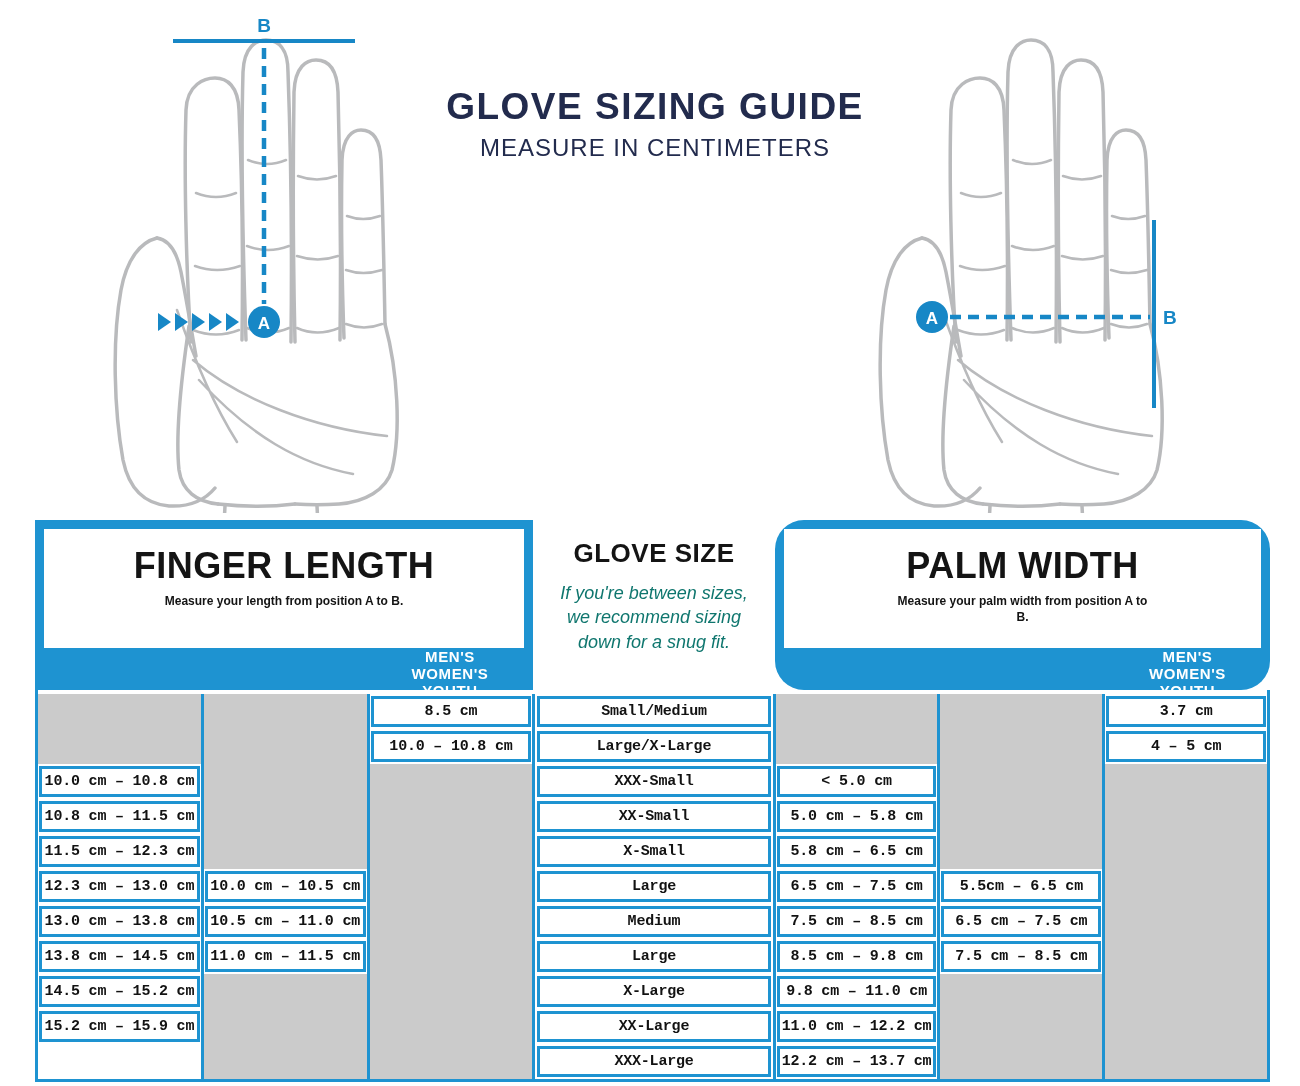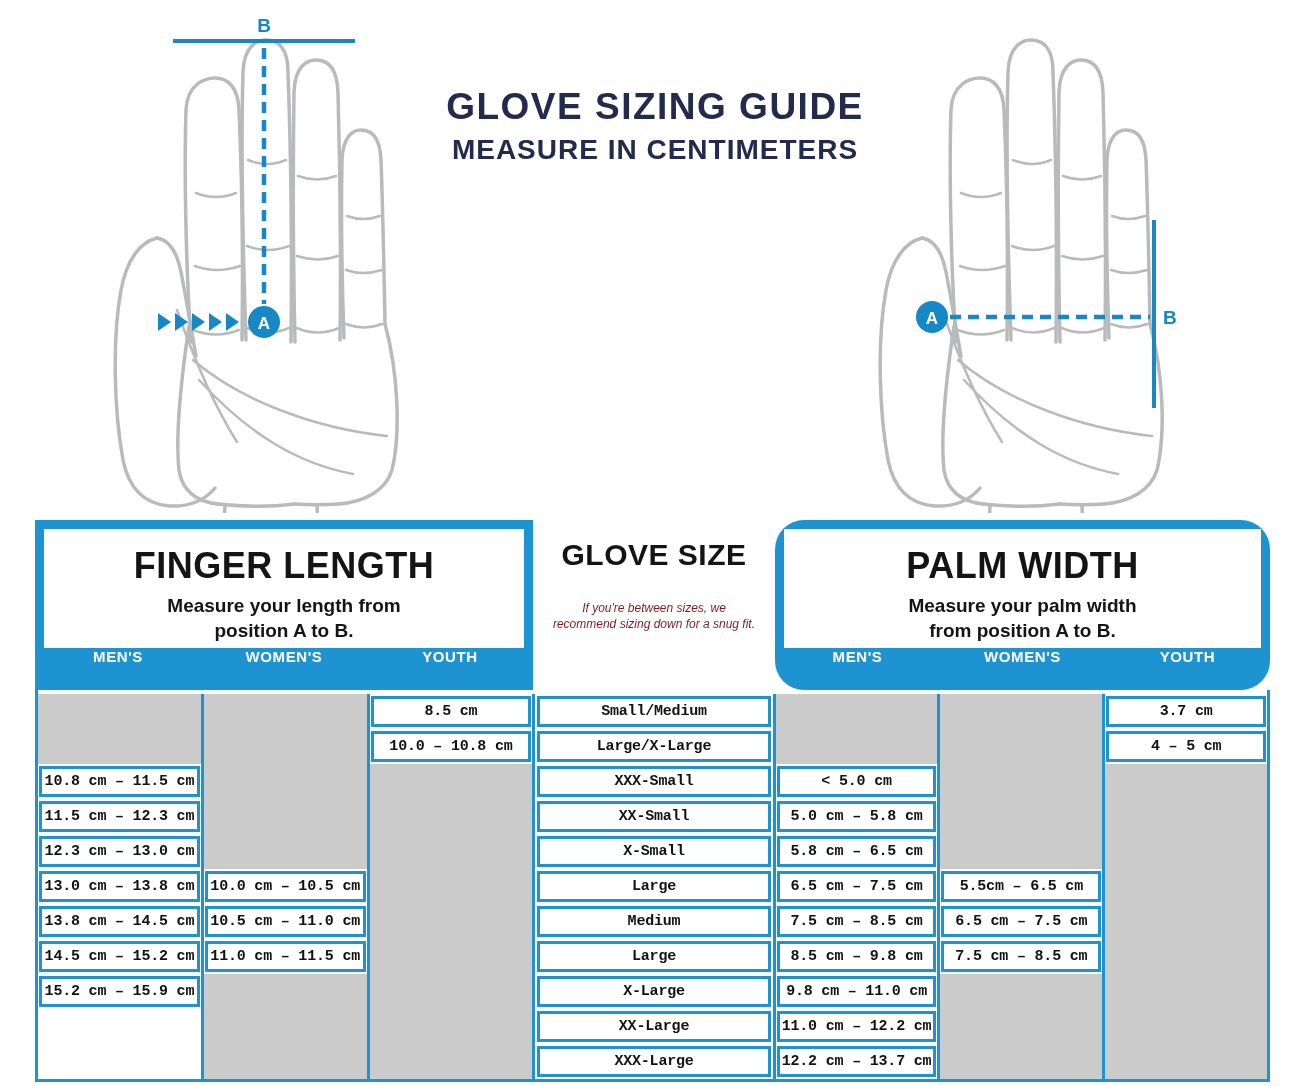--- a/index.html
+++ b/index.html
@@ -12,41 +12,41 @@
   }
   html,body{margin:0;padding:0;background:#fff;}
   .page{
     position:relative;width:1300px;height:1086px;background:#fff;overflow:hidden;
     font-family:"Liberation Sans","DejaVu Sans",sans-serif;color:var(--ink);
   }
   
   .main-title{position:absolute;left:390px;top:86px;width:530px;text-align:center;
     font-size:37px;font-weight:bold;letter-spacing:1.5px;color:var(--navy);}
   .main-subtitle{position:absolute;left:390px;top:134px;width:530px;text-align:center;
-    font-size:28px;font-weight:bold;letter-spacing:1px;color:var(--navy);}
+    font-size:24px;font-weight:normal;letter-spacing:1px;color:var(--navy);}
   
   .hand-svg{position:absolute;top:8px;width:370px;height:505px;}
   .hand-left{left:55px;}
   .hand-right{left:820px;}
   
   .sizing-table{position:absolute;left:35px;top:520px;width:1235px;}
   .thead{display:flex;width:1235px;height:170px;}
   .hblock{box-sizing:border-box;}
   .hblock.blue{background:var(--blue);}
   .hblock.finger{width:498px;}
   .hblock.glove{width:242px;background:#fff;text-align:center;}
   .hblock.palm{width:495px;border-radius:29px;}
   .hbox{background:#fff;margin:9px 9px 0 9px;height:119px;text-align:center;}
   .htitle{padding-top:16px;font-size:36px;font-weight:bold;letter-spacing:.5px;color:#141414;}
-  .hsub{margin:7px auto 0 auto;width:250px;font-size:19px;font-weight:bold;line-height:1.3;color:#141414;}
-  .hcols{display:flex;height:42px;align-items:flex-start;}
+  .hsub{margin:7px auto 0 auto;width:250px;font-size:12px;font-weight:bold;line-height:1.3;color:#141414;}
+  .hcols{display:flex;height:42px;align-items:flex-end;flex-direction:column;}
   .hcol{width:166px;text-align:center;color:#fff;font-weight:bold;font-size:15px;letter-spacing:.6px;}
   .hblock.palm .hcol{width:165px;}
-  .gtitle{padding-top:18px;font-size:30px;font-weight:bold;letter-spacing:.5px;color:#141414;}
-  .gnote{margin:28px auto 0 auto;width:205px;font-size:12px;font-style:italic;line-height:1.35;color:#7f1d1d;}
+  .gtitle{padding-top:18px;font-size:26px;font-weight:bold;letter-spacing:.5px;color:#141414;}
+  .gnote{margin:12px auto 0 auto;width:205px;font-size:18px;font-style:italic;line-height:1.35;color:#0f766e;}
   
   .tbody{box-sizing:border-box;width:1235px;display:flex;background:#fff;
     border:3px solid var(--blue);border-top:none;padding-top:4px;}
   .col{display:flex;flex-direction:column;font-family:Liberation Mono, monospace;}
   .col + .col{border-left:3px solid var(--blue);}
   .col-0,.col-1,.col-2{width:166px;}
   .col-3{width:242px;}
   .col-4,.col-5,.col-6{width:165px;}
   .slot{box-sizing:border-box;height:35px;}
   .slot.empty{background:var(--gray);}
@@ -146,20 +146,23 @@
           <div class="hcol">YOUTH</div>
         </div>
       </div>
 
     </div>
     <div class="tbody" id="tbody">
         <div class="col col-0">
           <div class="slot empty"></div>
           <div class="slot empty"></div>
           <div class="slot">
+            <div class="valbox">10.0 cm – 10.8 cm</div>
+          </div>
+          <div class="slot">
             <div class="valbox">10.8 cm – 11.5 cm</div>
           </div>
           <div class="slot">
             <div class="valbox">11.5 cm – 12.3 cm</div>
           </div>
           <div class="slot">
             <div class="valbox">12.3 cm – 13.0 cm</div>
           </div>
           <div class="slot">
             <div class="valbox">13.0 cm – 13.8 cm</div>

